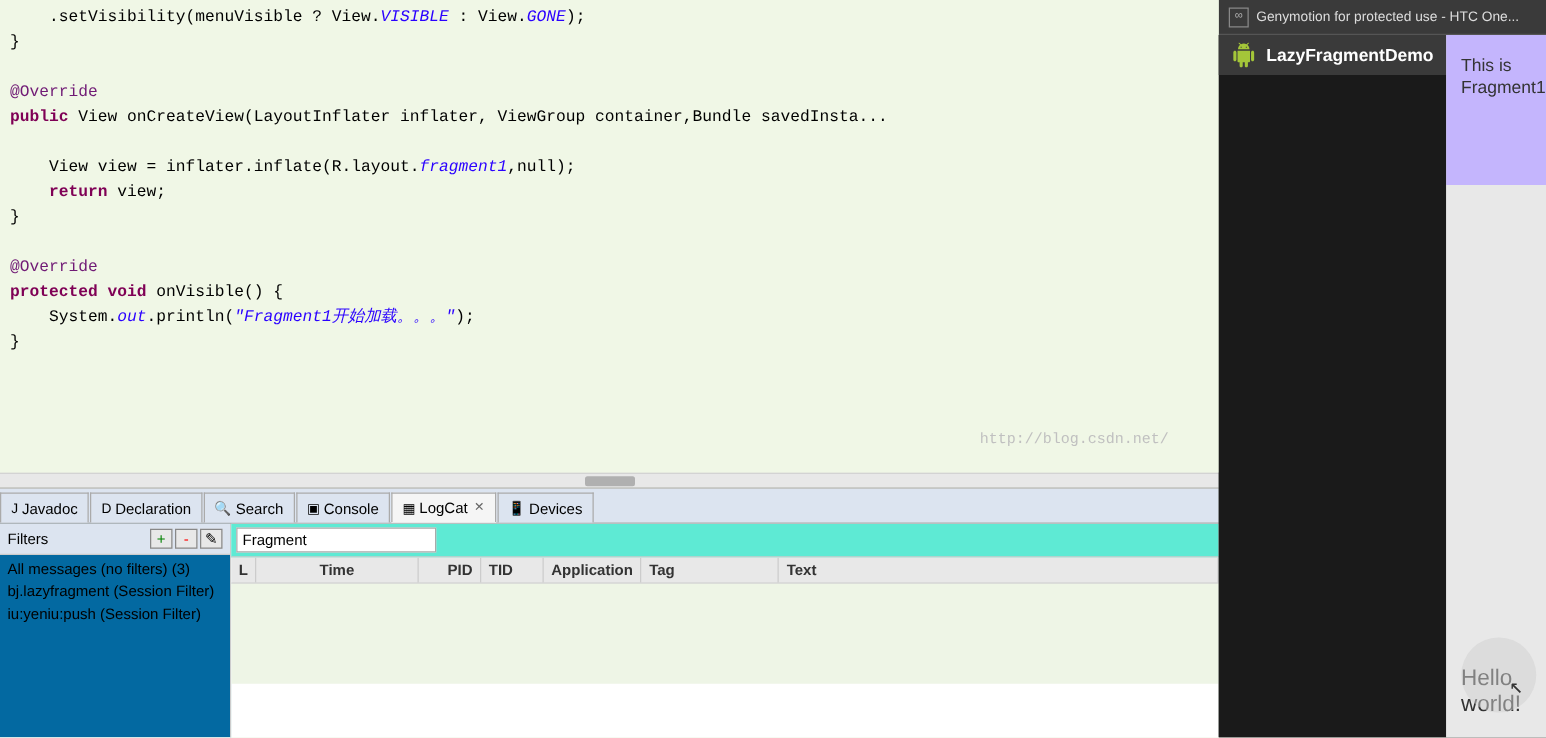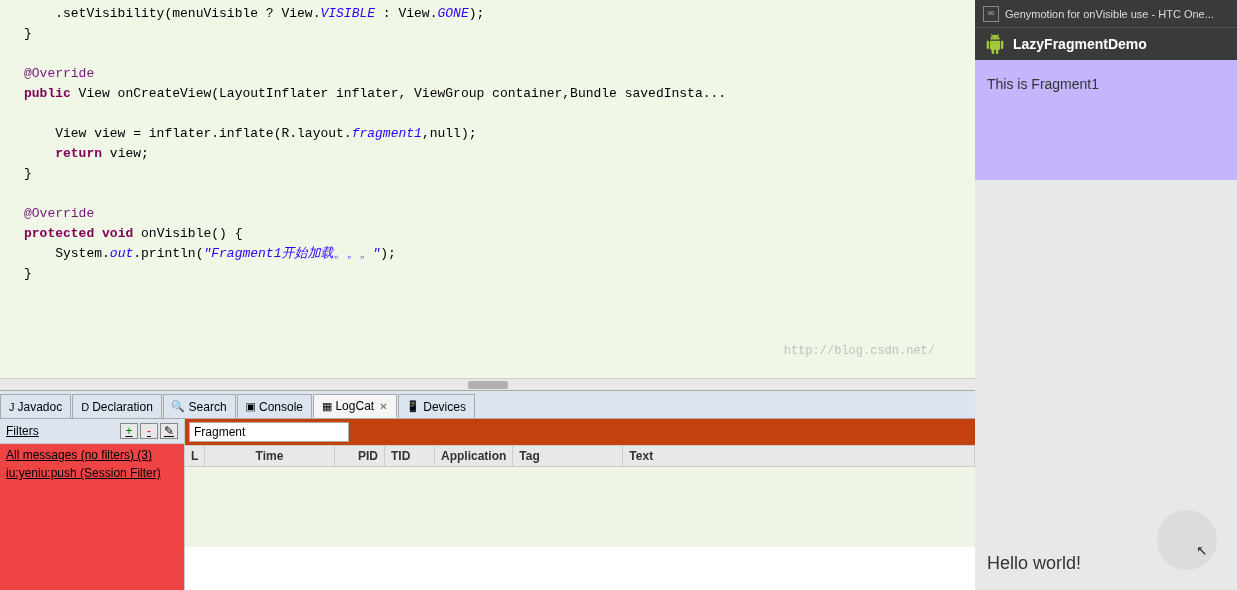--- a/index.html
+++ b/index.html
@@ -19,21 +19,20 @@
       background: #f0f7e6;
       overflow: hidden;
       padding: 4px 0;
       position: relative;
     }
 
     .code-line {
       display: flex;
       line-height: 20px;
       white-space: pre;
-      margin-left: 16px;
     }
 
     .code-content {
       padding-left: 8px;
       color: #000;
     }
 
     
     .kw { color: #7f0055; font-weight: bold; }
     .ann { color: #701a75; }
@@ -110,25 +109,24 @@
     
     #bottom-content {
       display: flex;
       flex: 1;
       overflow: hidden;
     }
 
     
     #filter-panel {
       width: 185px;
-      background: #ef4444;
+      background: #0369a1;
       border-right: 1px solid #ccc;
       display: flex;
       flex-direction: column;
-      text-decoration: underline;
     }
 
     #filter-header {
       display: flex;
       align-items: center;
       justify-content: space-between;
       padding: 4px 6px;
       background: #dce4f0;
       border-bottom: 1px solid #ccc;
       font-family: Arial, sans-serif;
@@ -171,21 +169,21 @@
     
     #logcat-main {
       flex: 1;
       display: flex;
       flex-direction: column;
       background: #fff;
     }
 
     #logcat-filter-row {
       padding: 3px 4px;
-      background: #c2410c;
+      background: #5eead4;
       border-bottom: 1px solid #ccc;
       display: flex;
       align-items: flex-start;
     }
 
     #logcat-filter-input {
       width: 160px;
       height: 20px;
       font-size: 12px;
       border: 1px solid #aaa;
@@ -258,21 +256,21 @@
     #genymotion-title {
       color: #ddd;
       font-size: 11px;
       font-family: Arial, sans-serif;
     }
 
     #phone-screen {
       flex: 1;
       background: #1a1a1a;
       display: flex;
-      flex-direction: column;
+      flex-direction: row;
       position: relative;
     }
 
     #phone-top-bar {
       height: 32px;
       background: #3a3a3a;
       display: flex;
       align-items: center;
       padding: 0 10px;
       gap: 8px;
@@ -415,20 +413,21 @@
           <span>Filters</span>
           <div class="filter-buttons">
             <div class="filter-btn green">+</div>
             <div class="filter-btn red">-</div>
             <div class="filter-btn">✎</div>
           </div>
         </div>
         <div id="filter-list">
 
         <div class="filter-item">All messages (no filters) (3)</div>
+            <div class="filter-item">bj.lazyfragment (Session Filter)</div>
             <div class="filter-item">iu:yeniu:push (Session Filter)</div>
           </div>
       </div>
 
       <div id="logcat-main">
         <div id="logcat-filter-row">
           <input id="logcat-filter-input" type="text" value="Fragment" style="">
         </div>
         <div id="logcat-table">
           <div class="logcat-header">
@@ -444,21 +443,21 @@
           <div id="logcat-rows"></div>
         </div>
       </div>
     </div>
   </div>
 </div>
 
 <div id="right-panel">
   <div id="genymotion-titlebar">
     <div class="geny-logo">∞</div>
-    <span id="genymotion-title">Genymotion for onVisible use - HTC One...</span>
+    <span id="genymotion-title">Genymotion for protected use - HTC One...</span>
   </div>
 
   <div id="phone-screen">
     <div id="phone-top-bar">
 
       <svg class="android-icon" viewBox="0 0 24 24" fill="#a4c639">
         <path d="M6 18c0 .55.45 1 1 1h1v3.5c0 .83.67 1.5 1.5 1.5s1.5-.67 1.5-1.5V19h2v3.5c0 .83.67 1.5 1.5 1.5s1.5-.67 1.5-1.5V19h1c.55 0 1-.45 1-1V8H6v10zM3.5 8C2.67 8 2 8.67 2 9.5v7c0 .83.67 1.5 1.5 1.5S5 17.33 5 16.5v-7C5 8.67 4.33 8 3.5 8zm17 0c-.83 0-1.5.67-1.5 1.5v7c0 .83.67 1.5 1.5 1.5s1.5-.67 1.5-1.5v-7c0-.83-.67-1.5-1.5-1.5zm-4.97-5.84l1.3-1.3c.2-.2.2-.51 0-.71-.2-.2-.51-.2-.71 0l-1.48 1.48C13.85 1.23 12.95 1 12 1c-.96 0-1.86.23-2.66.63L7.85.15c-.2-.2-.51-.2-.71 0-.2.2-.2.51 0 .71l1.31 1.31C7.28 3.28 6.5 4.76 6.5 6.5h11c0-1.74-.78-3.22-1.97-4.34zM10 5H9V4h1v1zm5 0h-1V4h1v1z"></path>
       </svg>
       <span id="phone-app-title">LazyFragmentDemo</span>
     </div>

